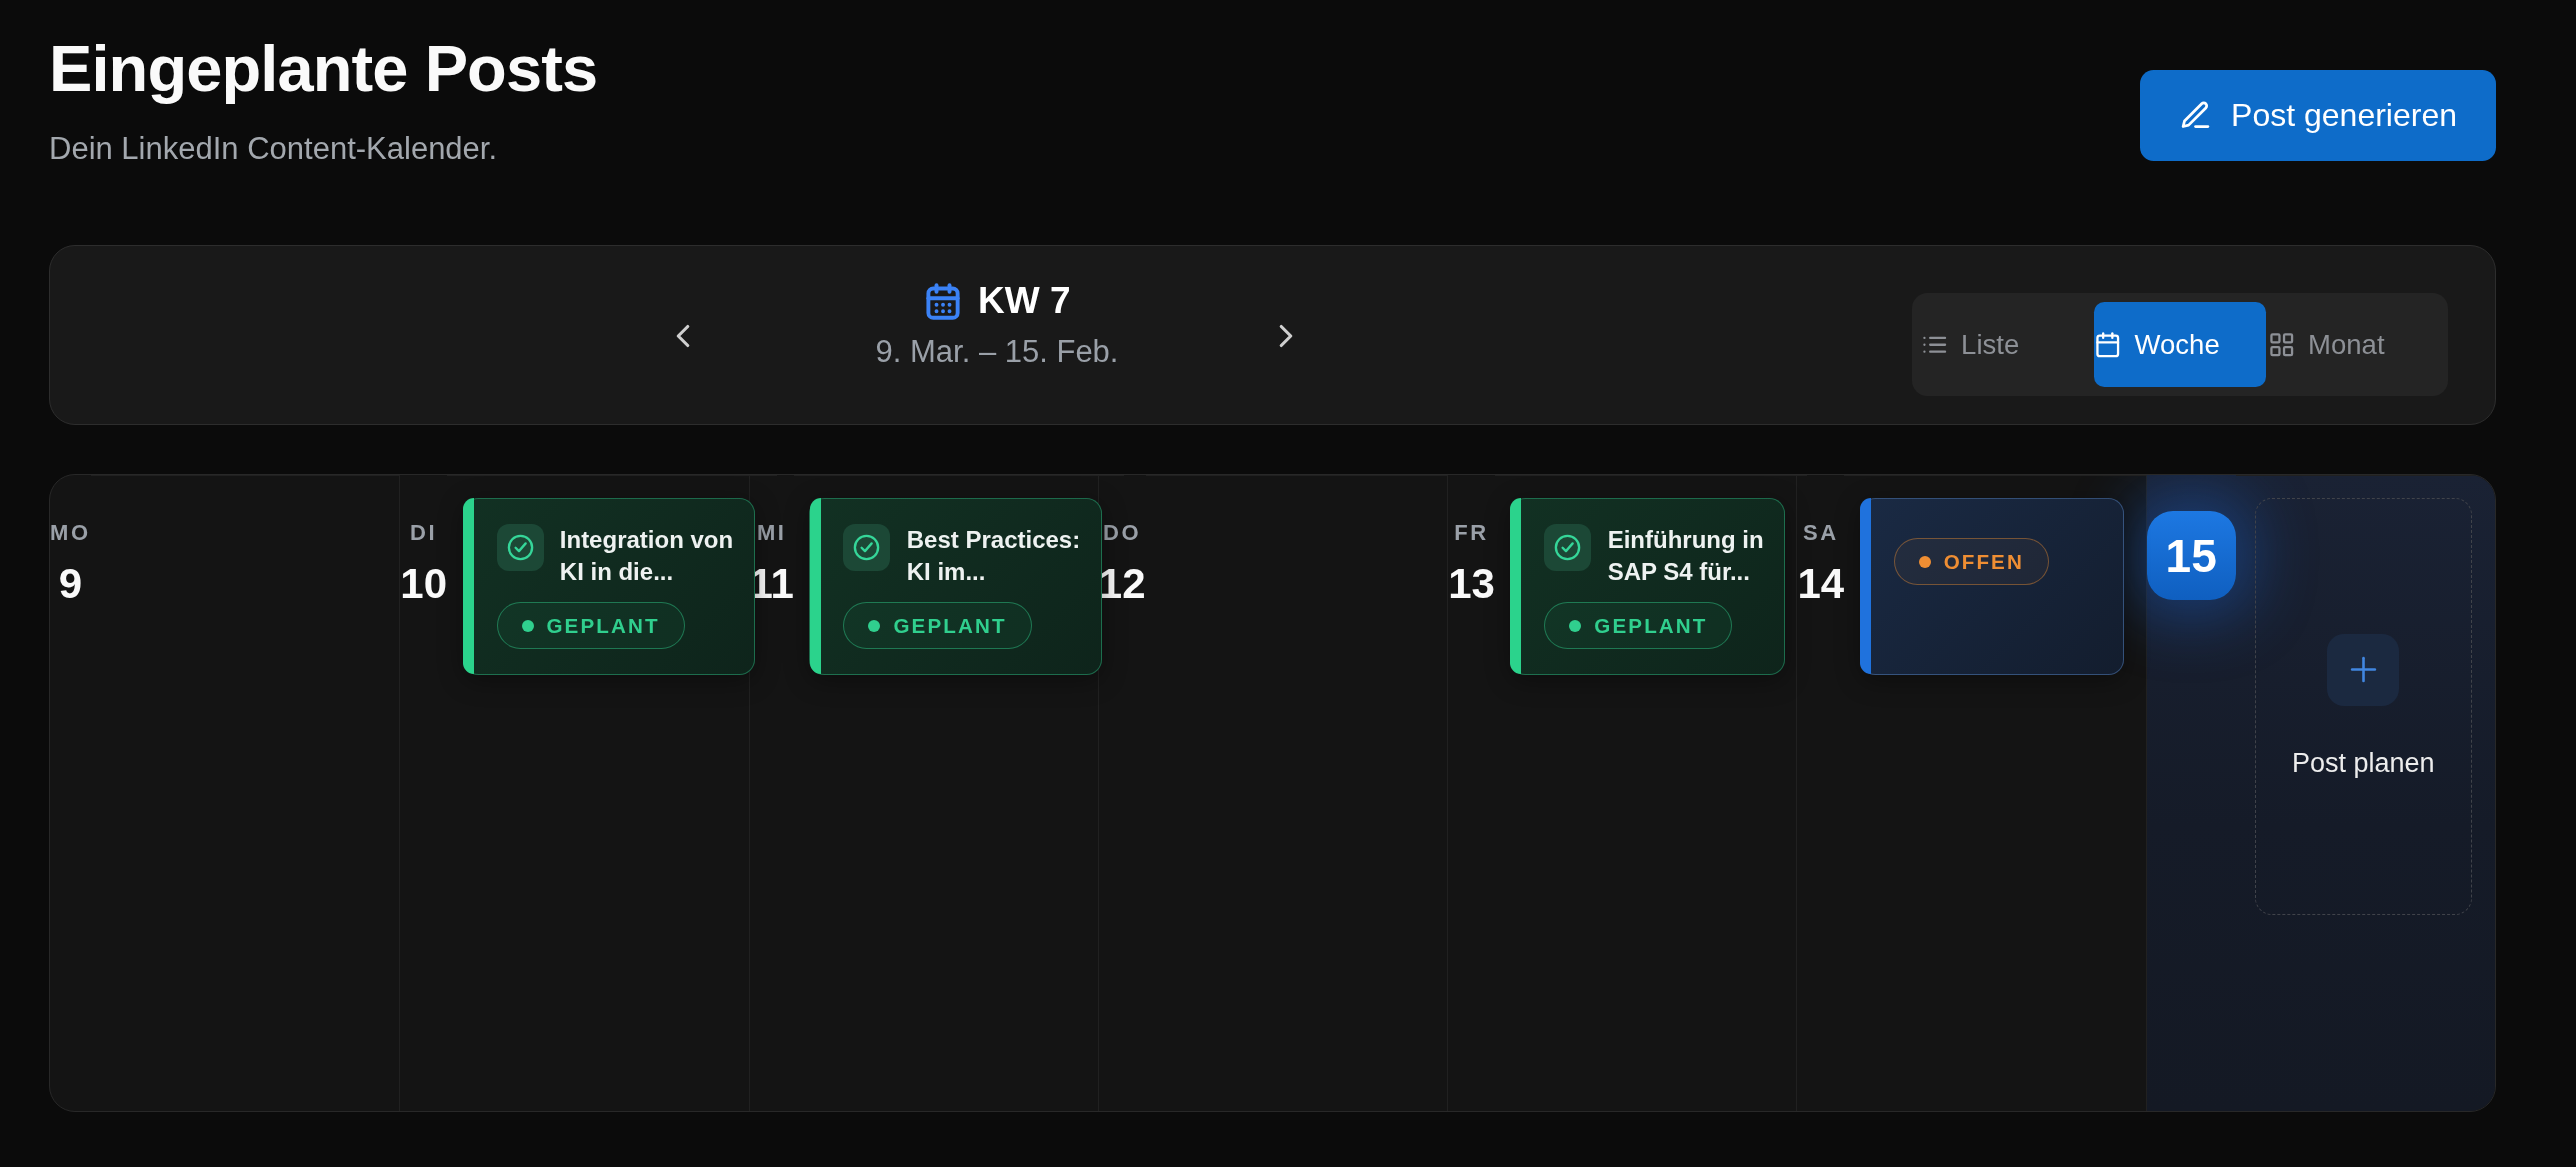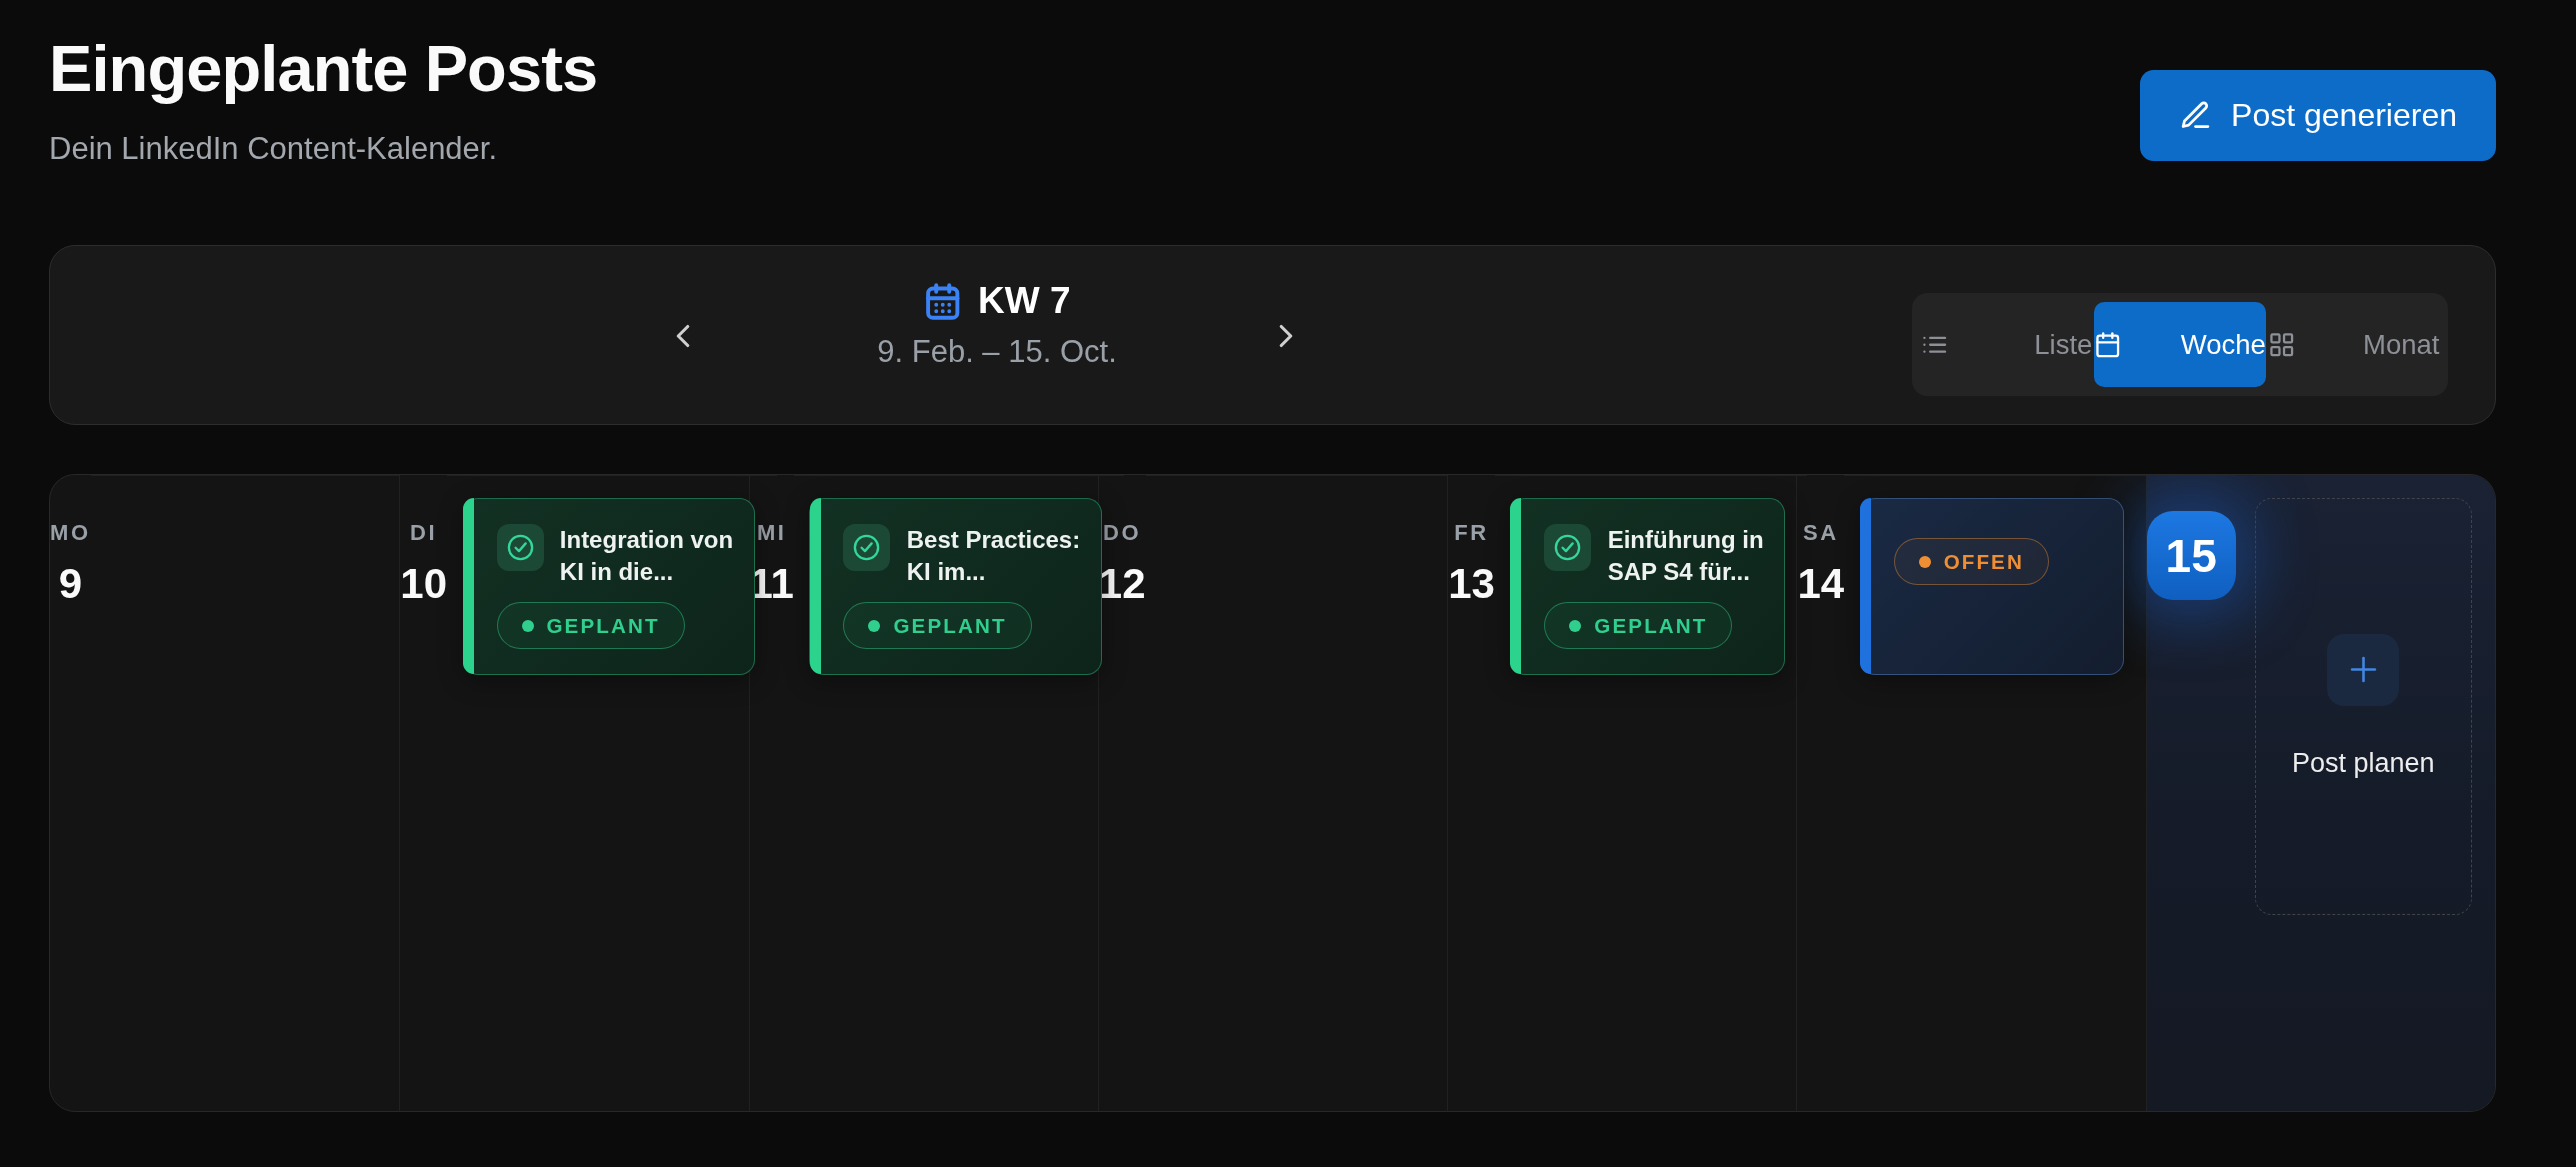--- a/index.html
+++ b/index.html
@@ -40,21 +40,21 @@
   .week-center { position:absolute; left:947px; top:34px; transform:translateX(-50%); text-align:center; }
   .week-label-row { display:flex; align-items:center; justify-content:center; gap:15.5px; }
   .week-label-row .cal-ico { color:#3b82f6; }
   .week-label { font-size:37px; font-weight:700; color:#ffffff; }
   .week-range { margin-top:12px; font-size:31px; color:#9aa0a8; }
   .view-toggle {
     position:absolute; right:47px; top:47px; width:536px; height:103px;
     background:#242424; border-radius:15.5px; display:flex; align-items:stretch; padding:8.6px; gap:1.7px;
   }
   .view-btn {
-    flex:1; display:flex; align-items:center; justify-content:space-between; gap:13px;
+    flex:1; display:flex; align-items:center; justify-content:flex-start; gap:13px;
     background:transparent; border:none; border-radius:10.3px;
     font-family:inherit; font-size:27.5px; font-weight:500; color:#8d9096; cursor:pointer;
   }
   .view-btn.active { background:#0e6cc9; color:#ffffff; }
 
   
   .calendar {
     position:absolute; left:49px; right:80px; top:474px; height:638px;
     background:#141414; border:0.9px solid #282828; border-radius:26px;
     display:grid; grid-template-columns:repeat(7,1fr); overflow:hidden;
@@ -150,21 +150,21 @@
         <svg width="39" height="39" viewBox="0 0 24 24" fill="none" stroke="currentColor" stroke-width="2.4" stroke-linecap="round" stroke-linejoin="round">
             <rect x="3" y="4" width="18" height="18" rx="3"></rect>
             <line x1="16" y1="2" x2="16" y2="6"></line>
             <line x1="8" y1="2" x2="8" y2="6"></line>
             <line x1="3" y1="10" x2="21" y2="10"></line>
             <path d="M8 14h.01M12 14h.01M16 14h.01M8 18h.01M12 18h.01M16 18h.01"></path>
           </svg>
       </span>
       <span class="week-label">KW 7</span>
     </div>
-    <div class="week-range">9. Feb. – 15. Oct.</div>
+    <div class="week-range">9. Mar. – 15. Feb.</div>
   </div>
 
   <button class="chev-btn chev-next">
     <span>
       <svg width="38" height="38" viewBox="0 0 24 24" fill="none" stroke="currentColor" stroke-width="2" stroke-linecap="round" stroke-linejoin="round">
           <polyline points="9 18 15 12 9 6"></polyline>
         </svg>
     </span>
   </button>
 

